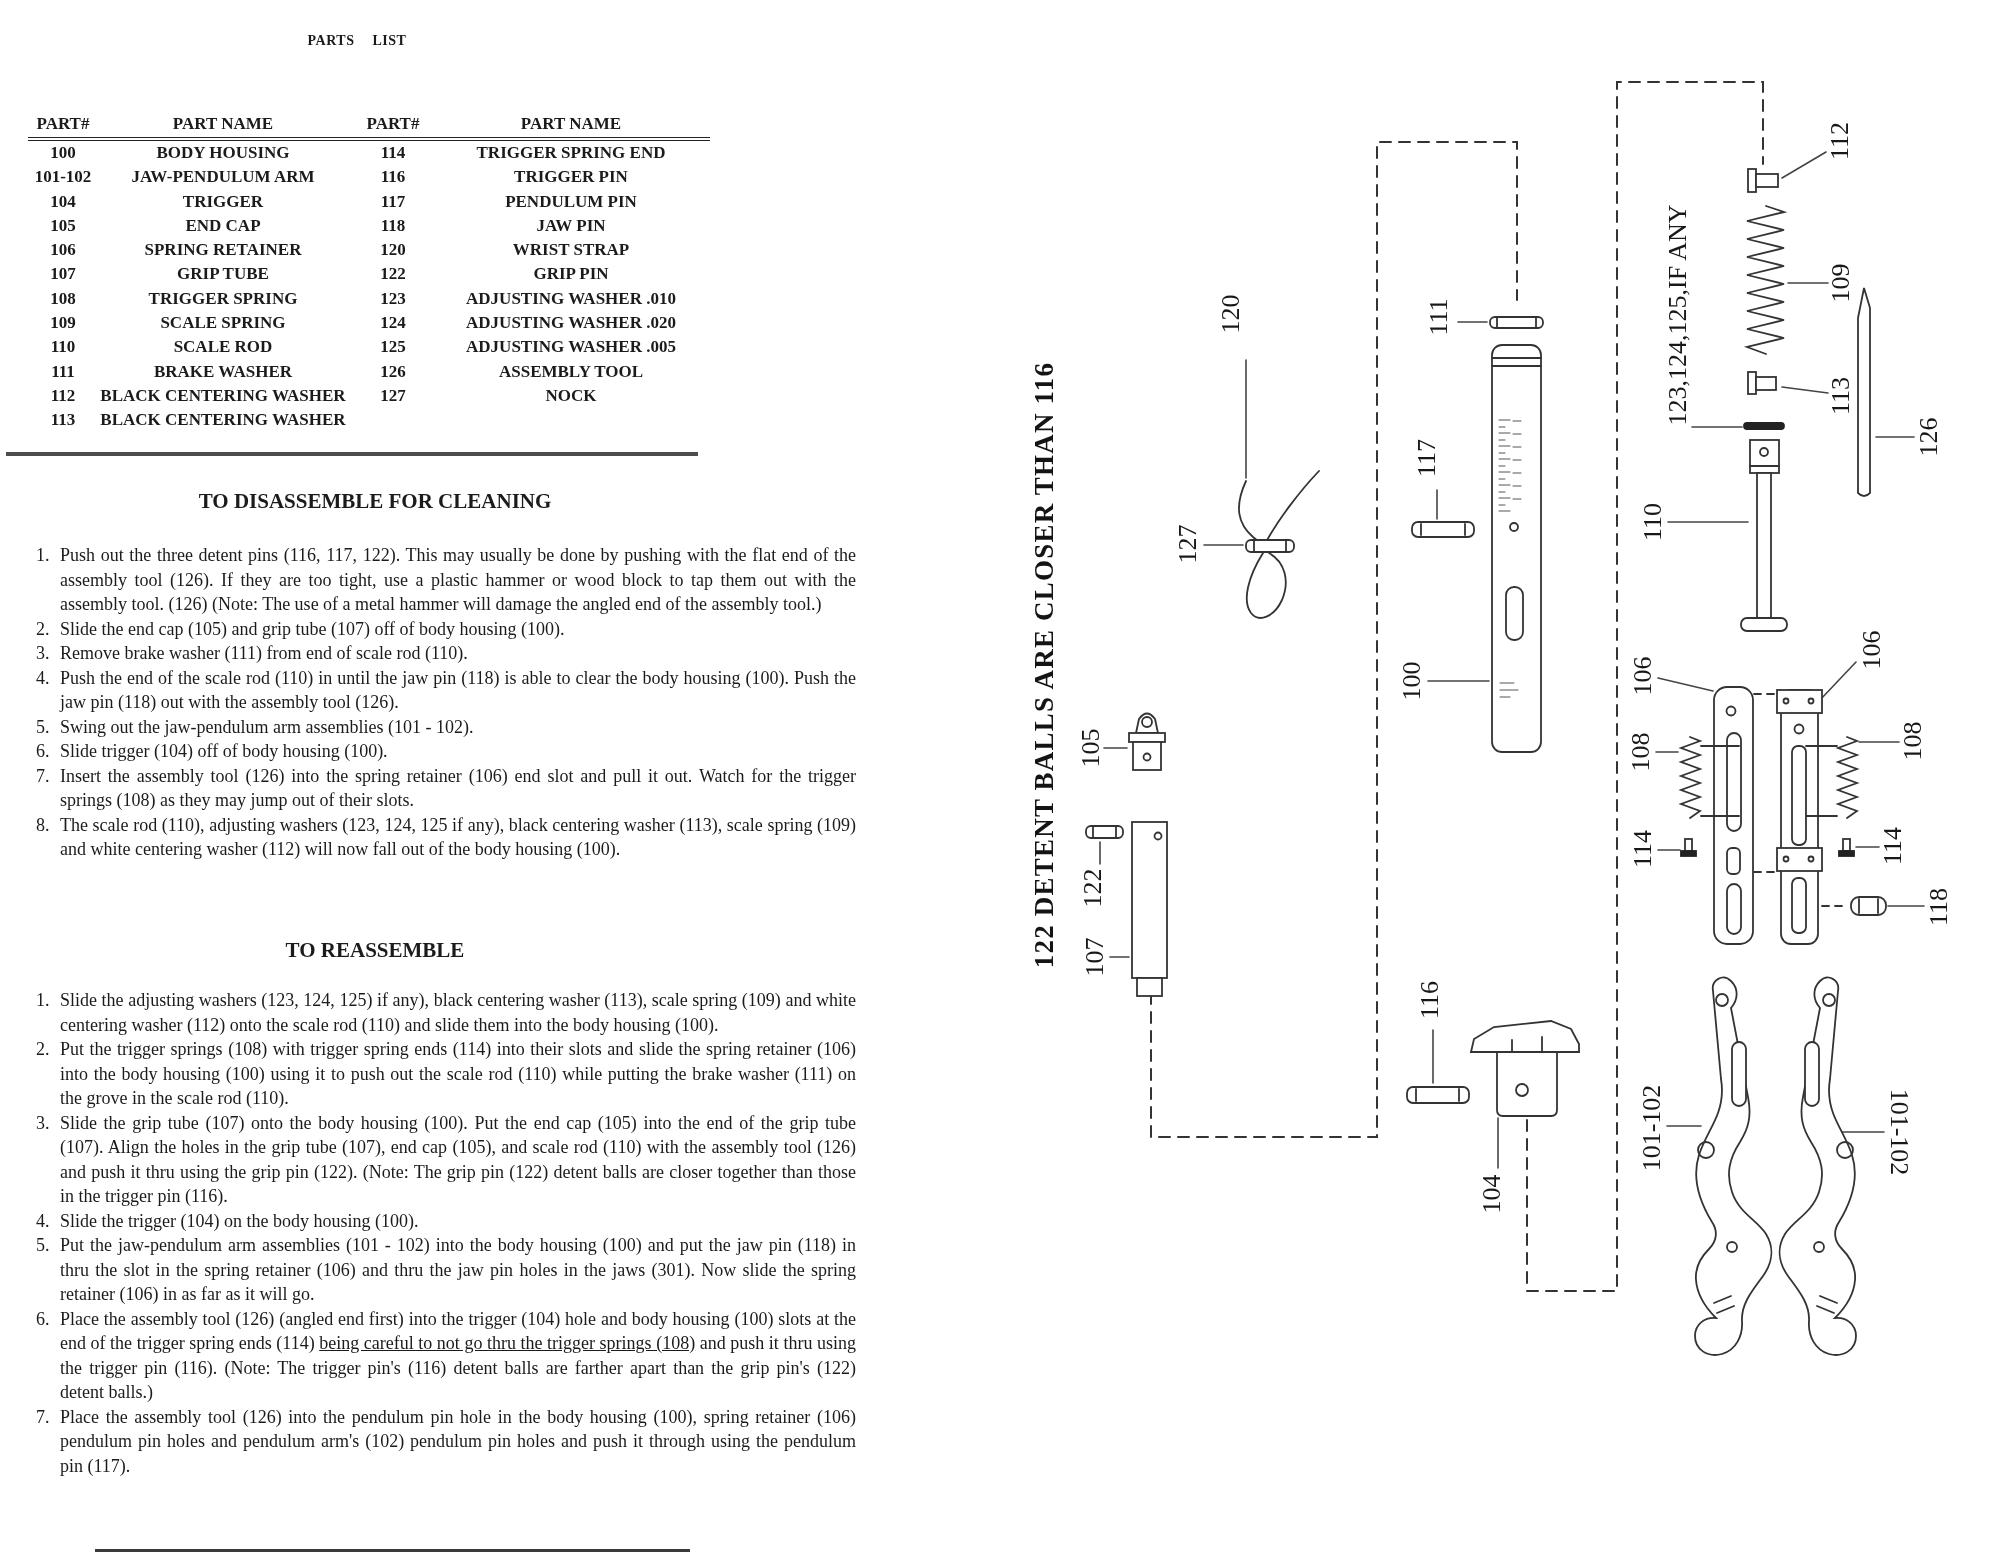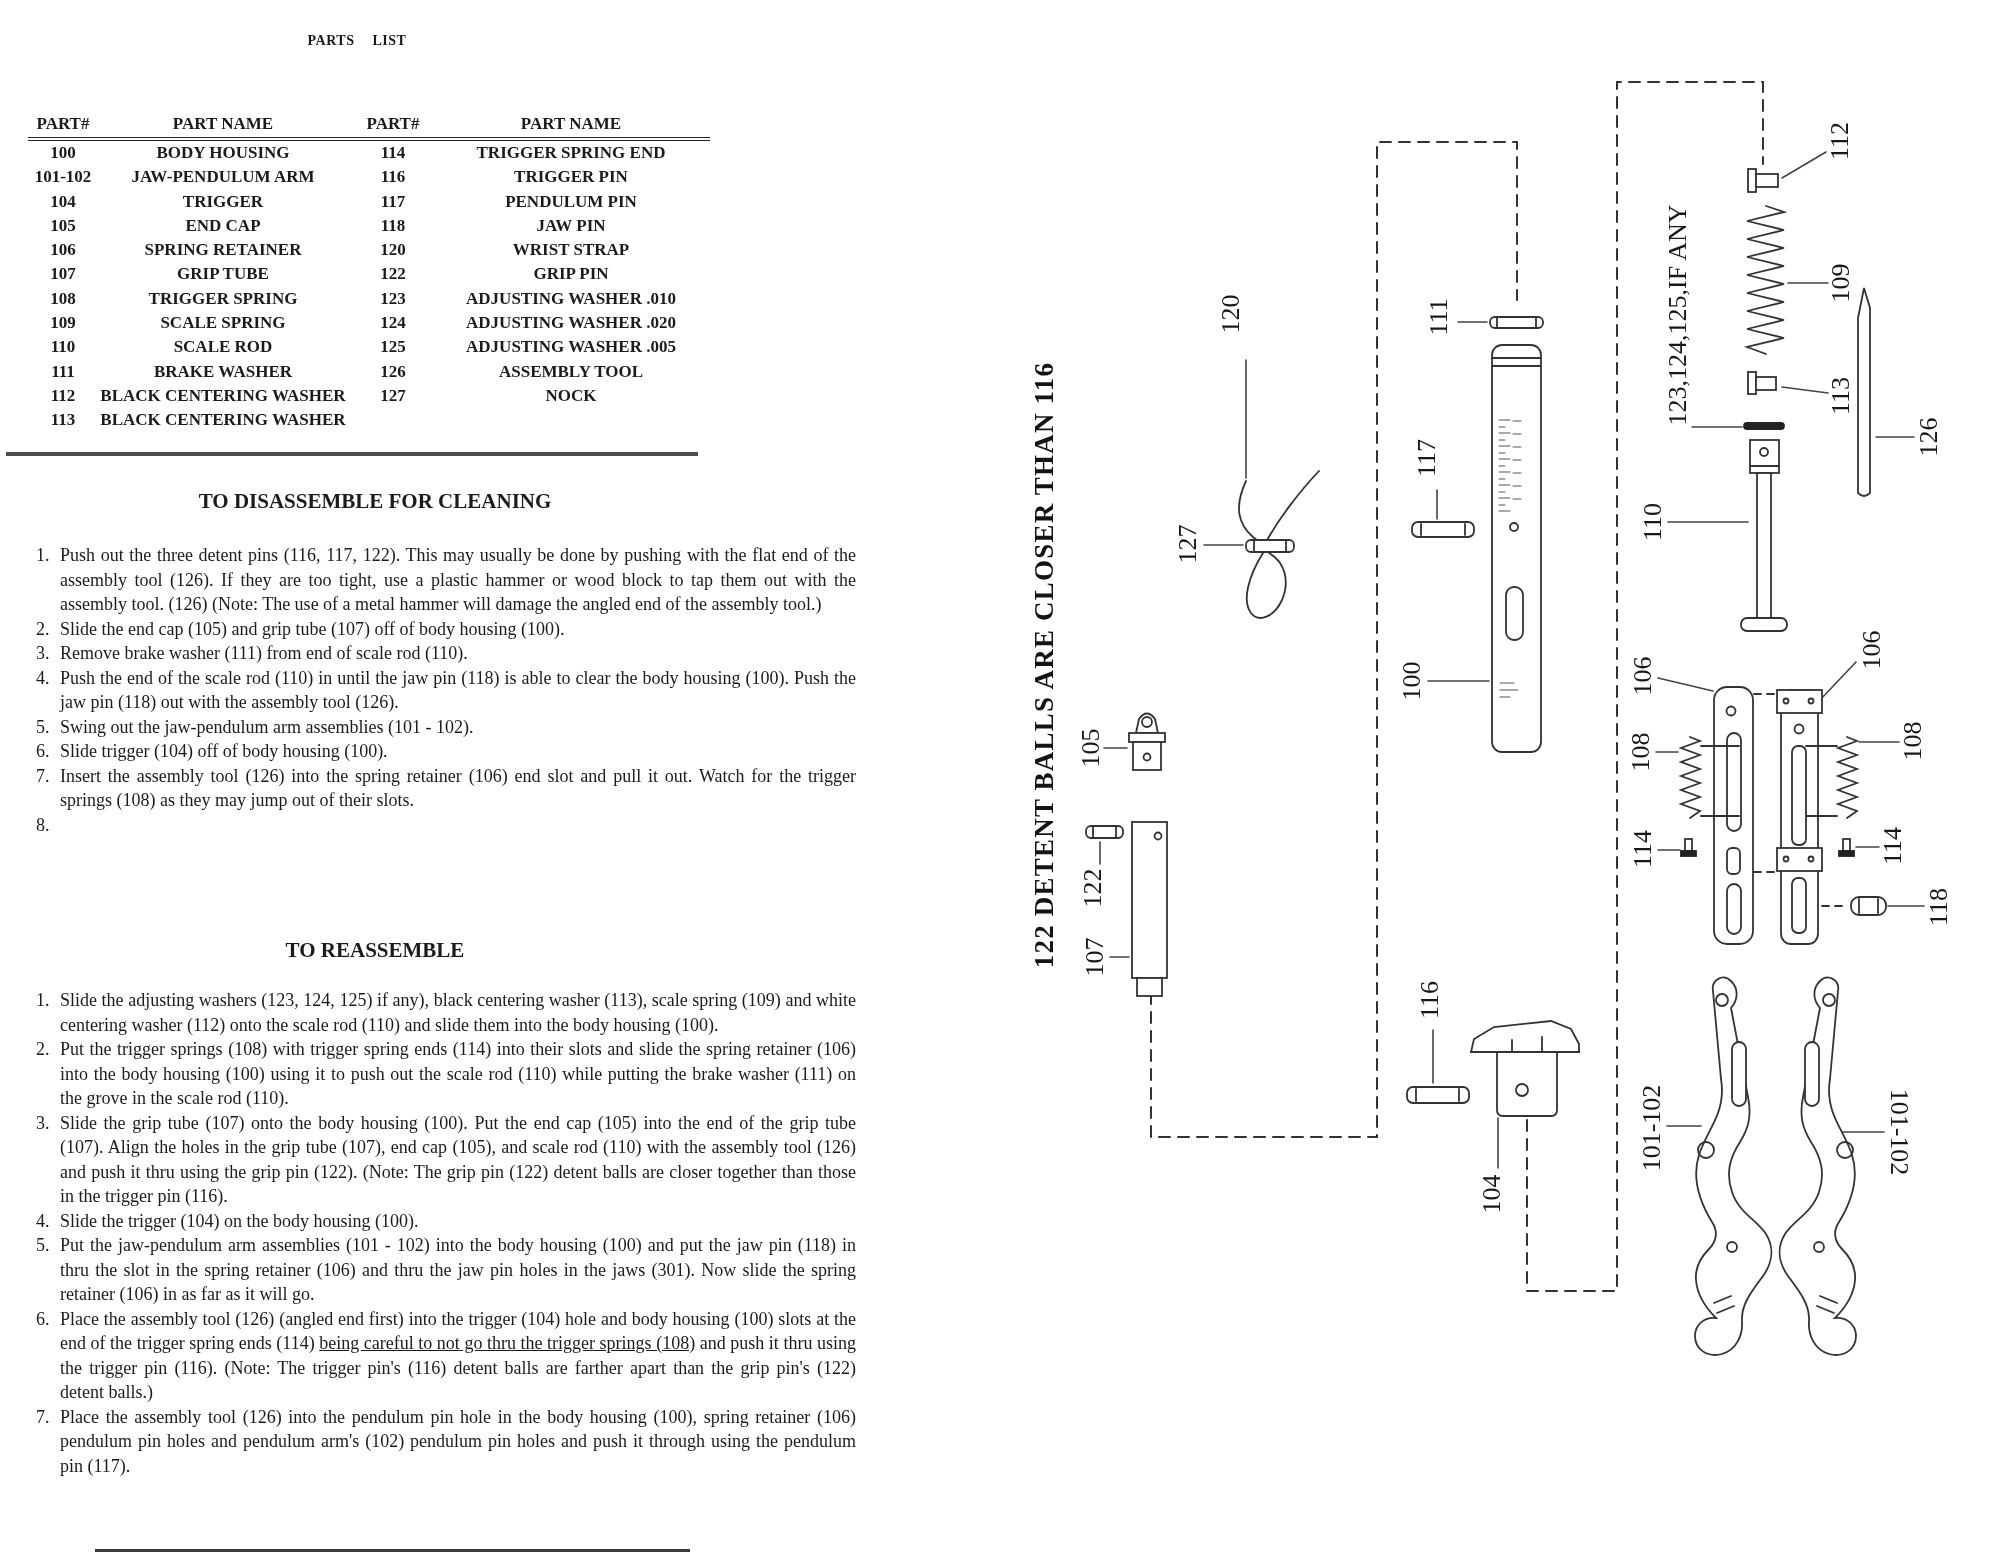--- a/index.html
+++ b/index.html
@@ -130,21 +130,21 @@
   <div class="h1" style="top:489px;">TO DISASSEMBLE FOR CLEANING</div>
 
   <div class="list" style="top:543px;">
     <div class="li"><span class="num">1.</span><span>Push out the three detent pins (116, 117, 122). This may usually be done by pushing with the flat end of the assembly tool (126). If they are too tight, use a plastic hammer or wood block to tap them out with the assembly tool. (126) (Note: The use of a metal hammer will damage the angled end of the assembly tool.)</span></div>
     <div class="li"><span class="num">2.</span><span>Slide the end cap (105) and grip tube (107) off of body housing (100).</span></div>
     <div class="li"><span class="num">3.</span><span>Remove brake washer (111) from end of scale rod (110).</span></div>
     <div class="li"><span class="num">4.</span><span>Push the end of the scale rod (110) in until the jaw pin (118) is able to clear the body housing (100). Push the jaw pin (118) out with the assembly tool (126).</span></div>
     <div class="li"><span class="num">5.</span><span>Swing out the jaw-pendulum arm assemblies (101 - 102).</span></div>
     <div class="li"><span class="num">6.</span><span>Slide trigger (104) off of body housing (100).</span></div>
     <div class="li"><span class="num">7.</span><span>Insert the assembly tool (126) into the spring retainer (106) end slot and pull it out. Watch for the trigger springs (108) as they may jump out of their slots.</span></div>
-    <div class="li"><span class="num">8.</span></div>
+    <div class="li"><span class="num">8.</span><span>The scale rod (110), adjusting washers (123, 124, 125 if any), black centering washer (113), scale spring (109) and white centering washer (112) will now fall out of the body housing (100).</span></div>
   </div>
 
   <div class="h1" style="top:938px;">TO REASSEMBLE</div>
 
   <div class="list" style="top:988px;">
     <div class="li"><span class="num">1.</span><span>Slide the adjusting washers (123, 124, 125) if any), black centering washer (113), scale spring (109) and white centering washer (112) onto the scale rod (110) and slide them into the body housing (100).</span></div>
     <div class="li"><span class="num">2.</span><span>Put the trigger springs (108) with trigger spring ends (114) into their slots and slide the spring retainer (106) into the body housing (100) using it to push out the scale rod (110) while putting the brake washer (111) on the grove in the scale rod (110).</span></div>
     <div class="li"><span class="num">3.</span><span>Slide the grip tube (107) onto the body housing (100). Put the end cap (105) into the end of the grip tube (107). Align the holes in the grip tube (107), end cap (105), and scale rod (110) with the assembly tool (126) and push it thru using the grip pin (122). (Note: The grip pin (122) detent balls are closer together than those in the trigger pin (116).</span></div>
     <div class="li"><span class="num">4.</span><span>Slide the trigger (104) on the body housing (100).</span></div>
     <div class="li"><span class="num">5.</span><span>Put the jaw-pendulum arm assemblies (101 - 102) into the body housing (100) and put the jaw pin (118) in thru the slot in the spring retainer (106) and thru the jaw pin holes in the jaws (301). Now slide the spring retainer (106) in as far as it will go.</span></div>

